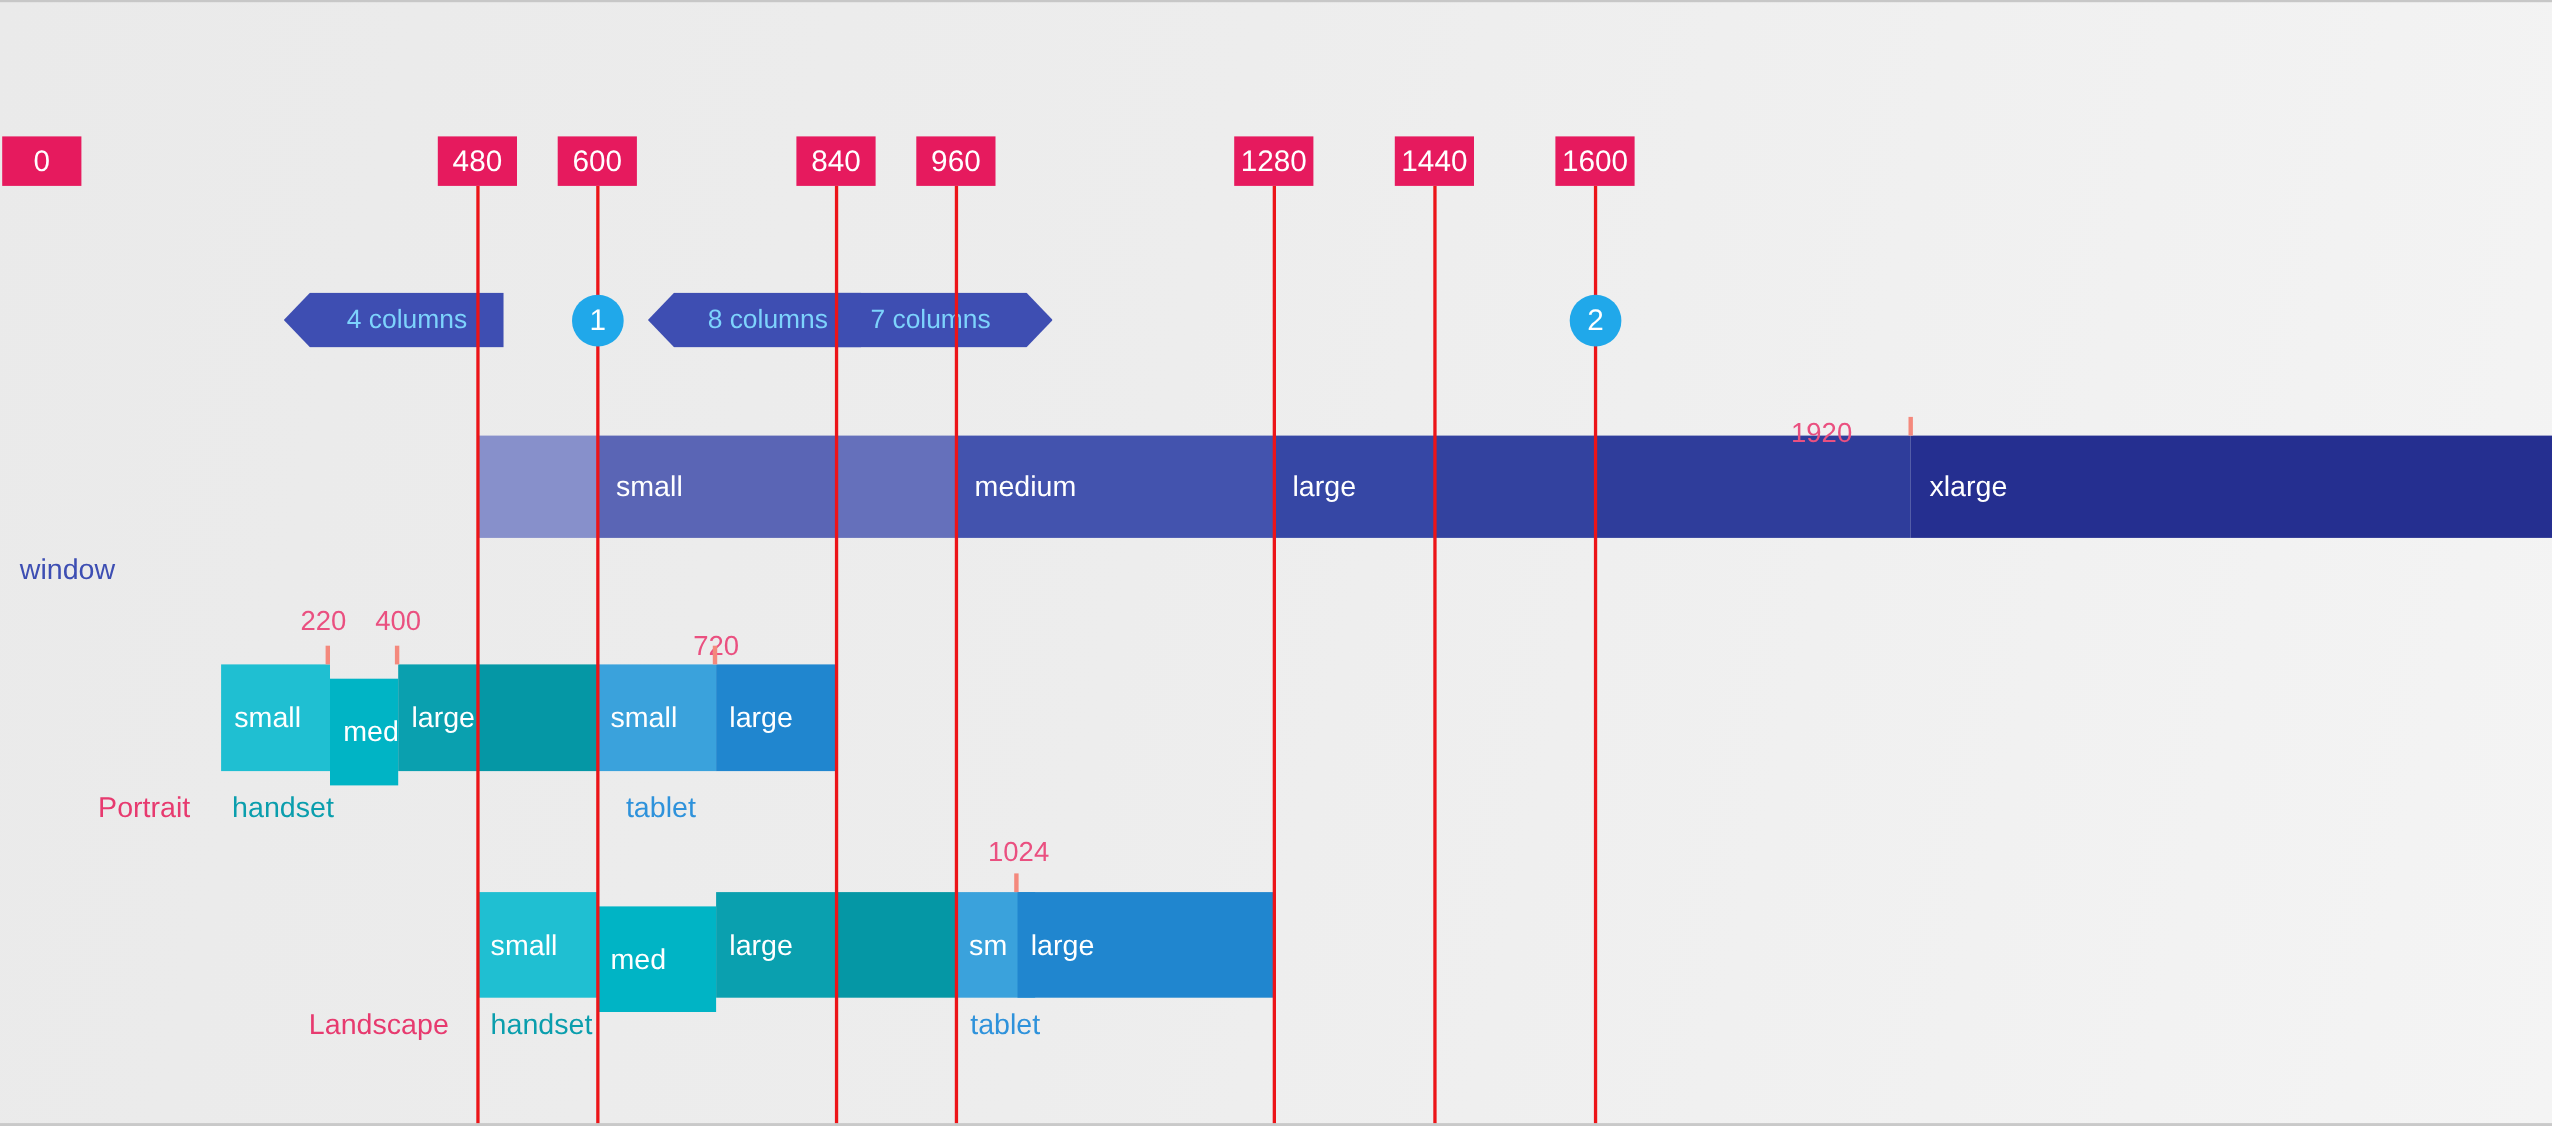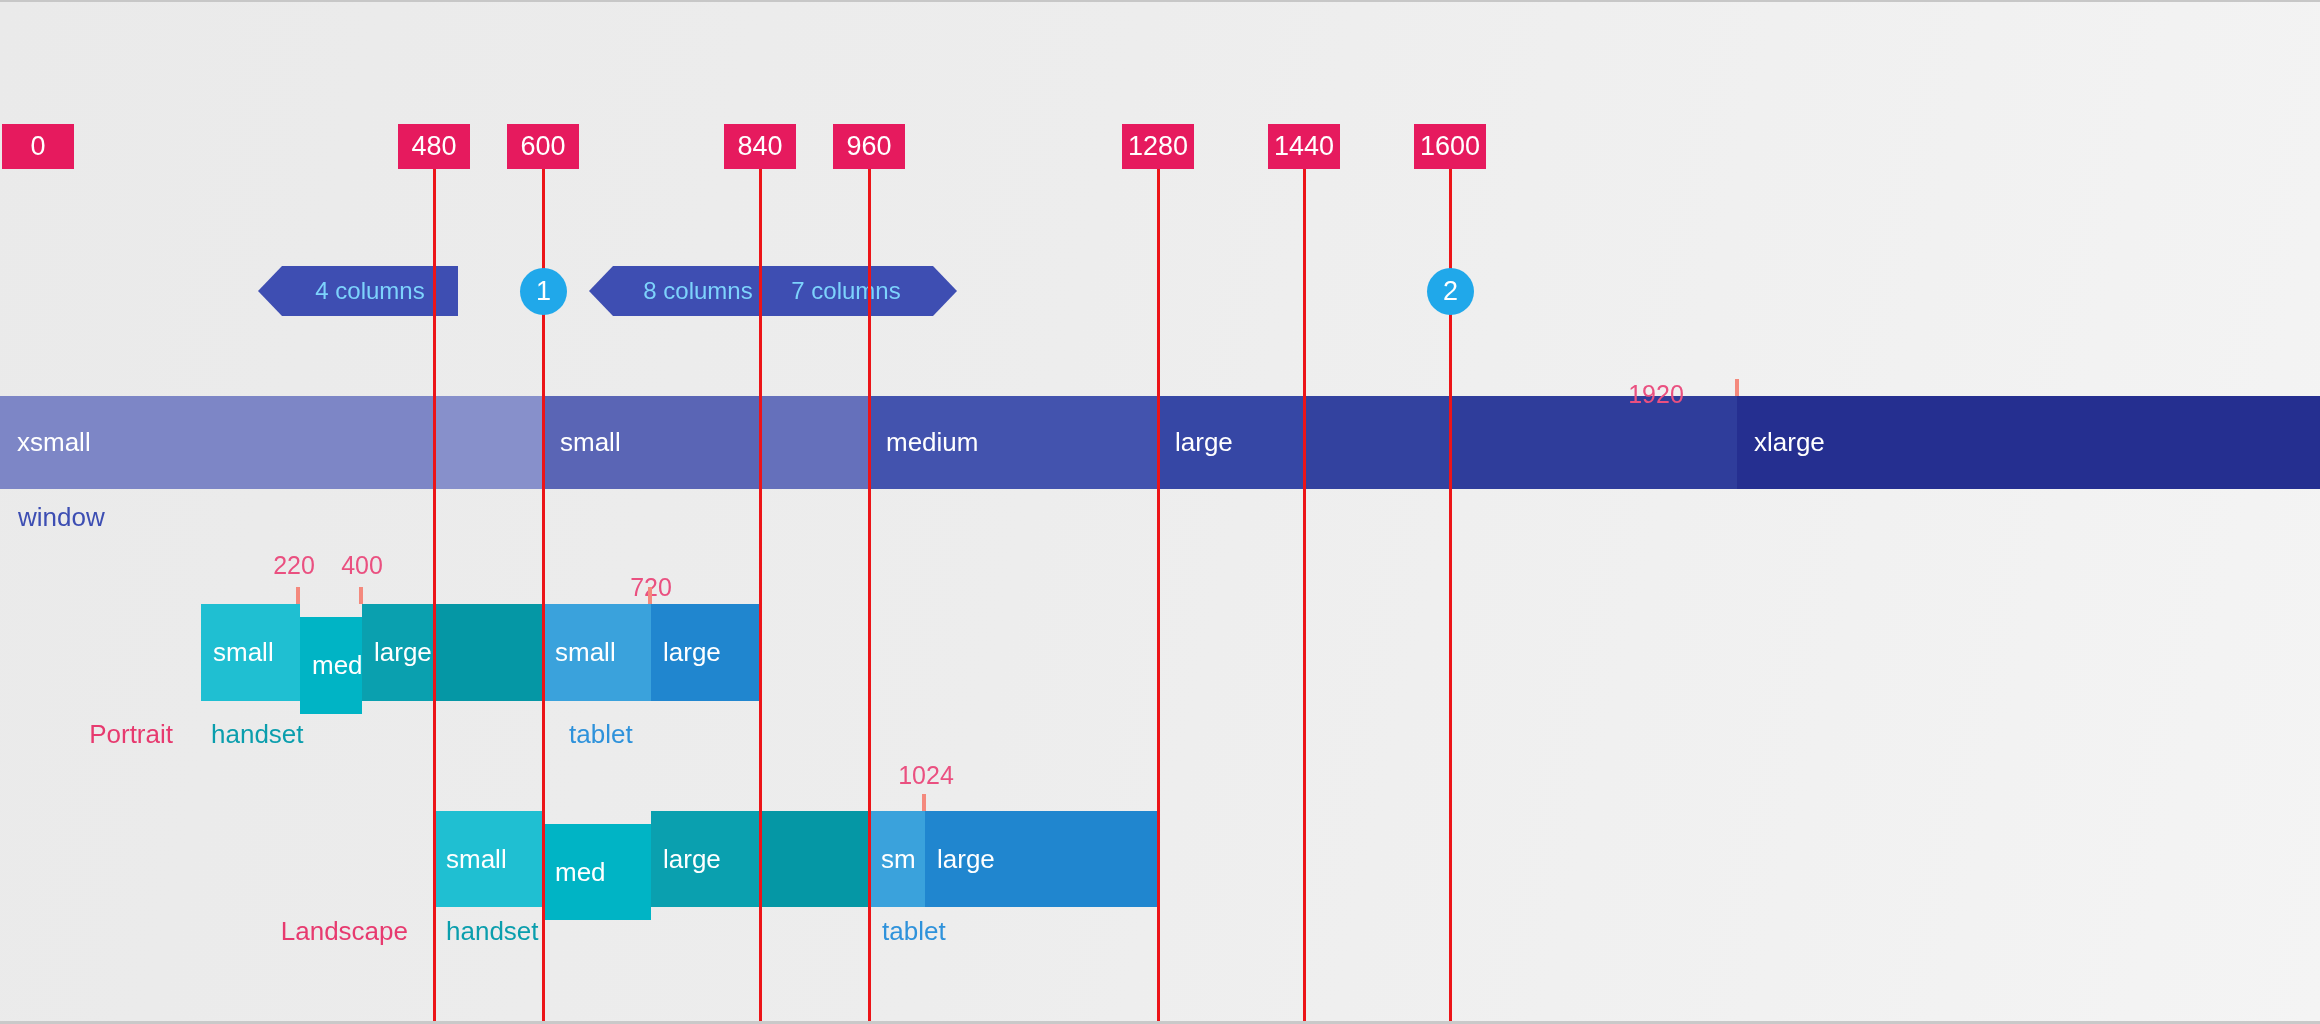--- a/index.html
+++ b/index.html
@@ -79,21 +79,20 @@
   <div class="vline" style="left:1157px;"></div>
   <div class="vline" style="left:1303px;"></div>
   <div class="vline" style="left:1449px;"></div>
 
   <div class="colchip chip-l" style="left:258px;width:176px;">4 columns</div>
   <div class="colchip chip-l" style="left:589px;width:170px;">8 columns</div>
   <div class="colchip chip-r" style="left:759px;width:174px;">7 columns</div>
   <div class="marker" style="left:520px;">1</div>
   <div class="marker" style="left:1427px;">2</div>
 
-  <div class="wseg seg1">xsmall</div>
   <div class="wseg seg2"></div>
   <div class="wseg seg3">small</div>
   <div class="wseg seg4"></div>
   <div class="wseg seg5">medium</div>
   <div class="wseg seg6">large</div>
   <div class="wseg seg7"></div>
   <div class="wseg seg8"></div>
   <div class="wseg seg9">xlarge</div>
   <div class="window-caption">window</div>
 

